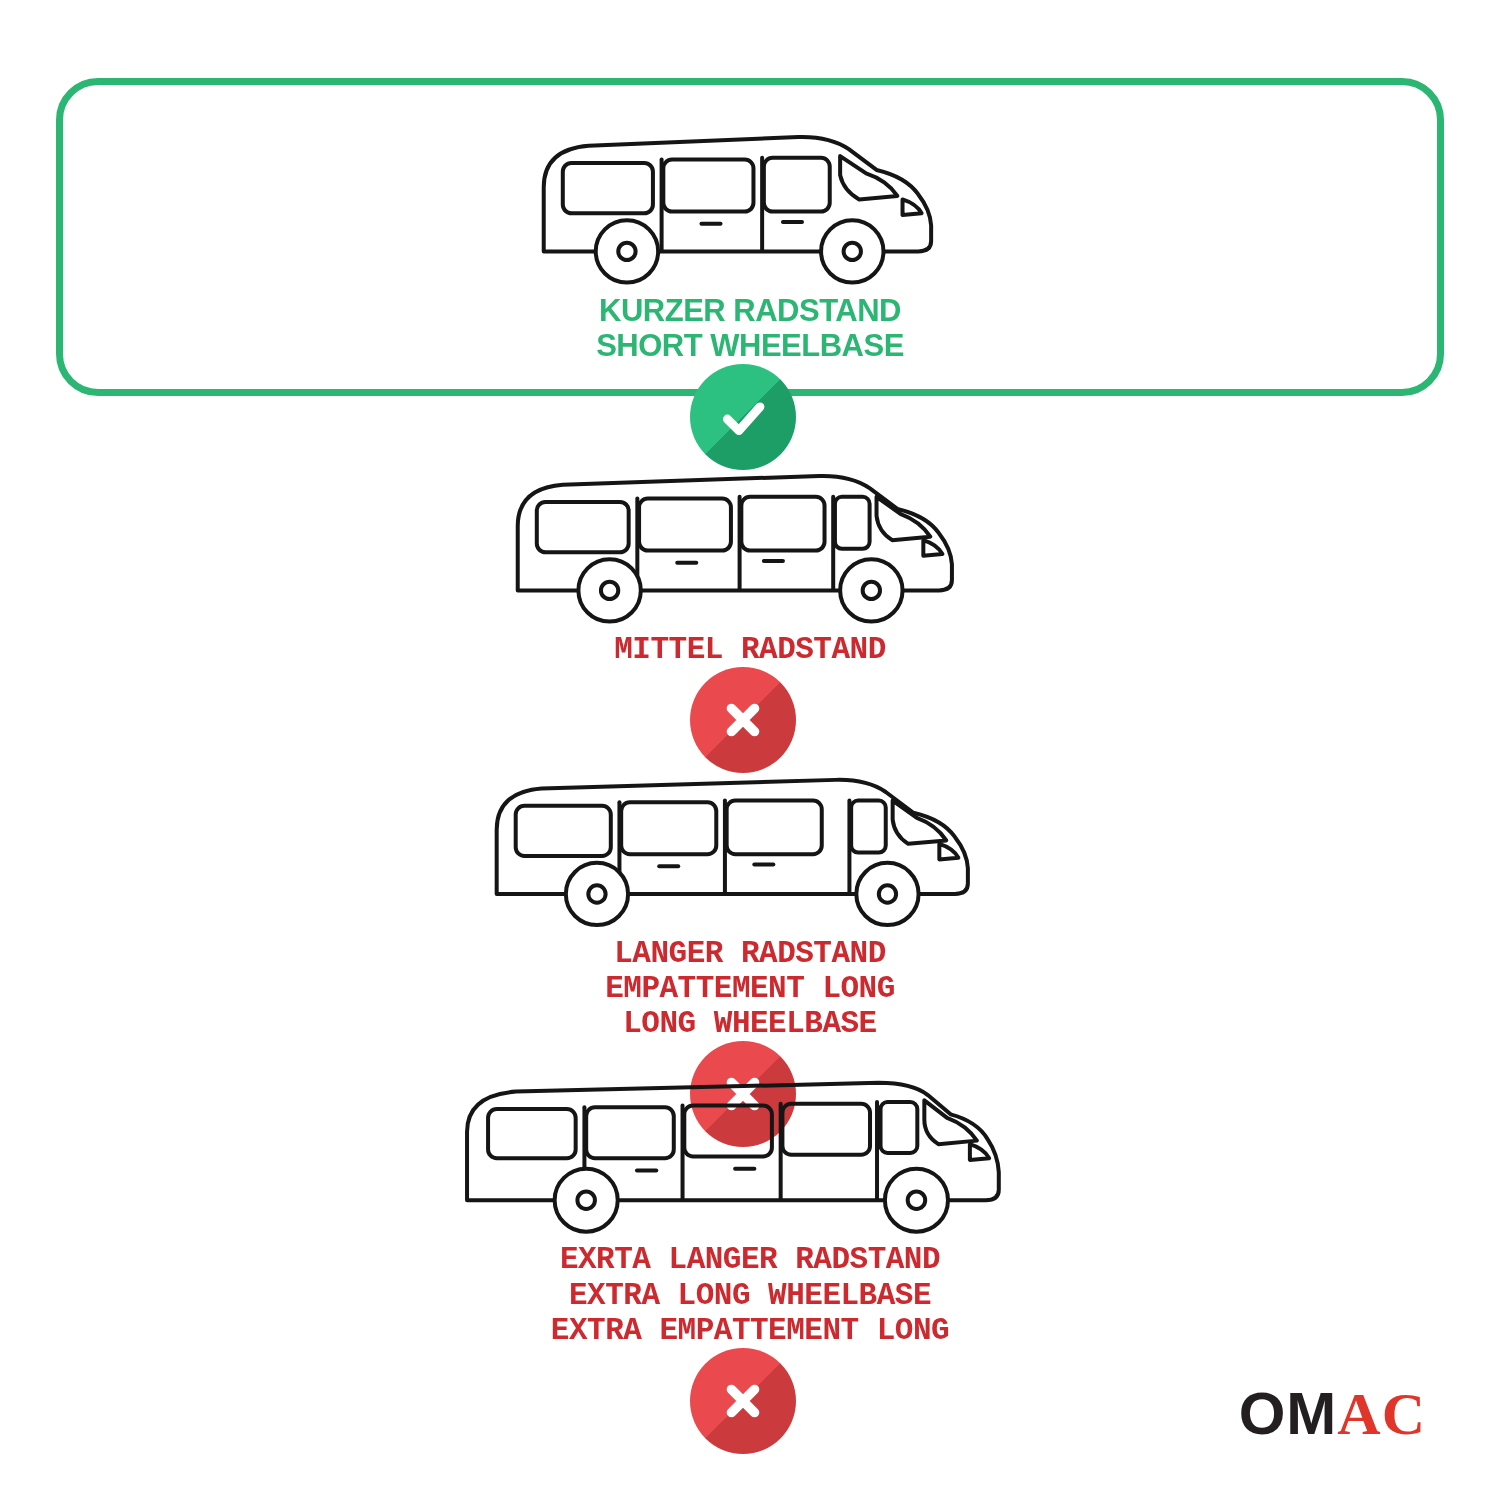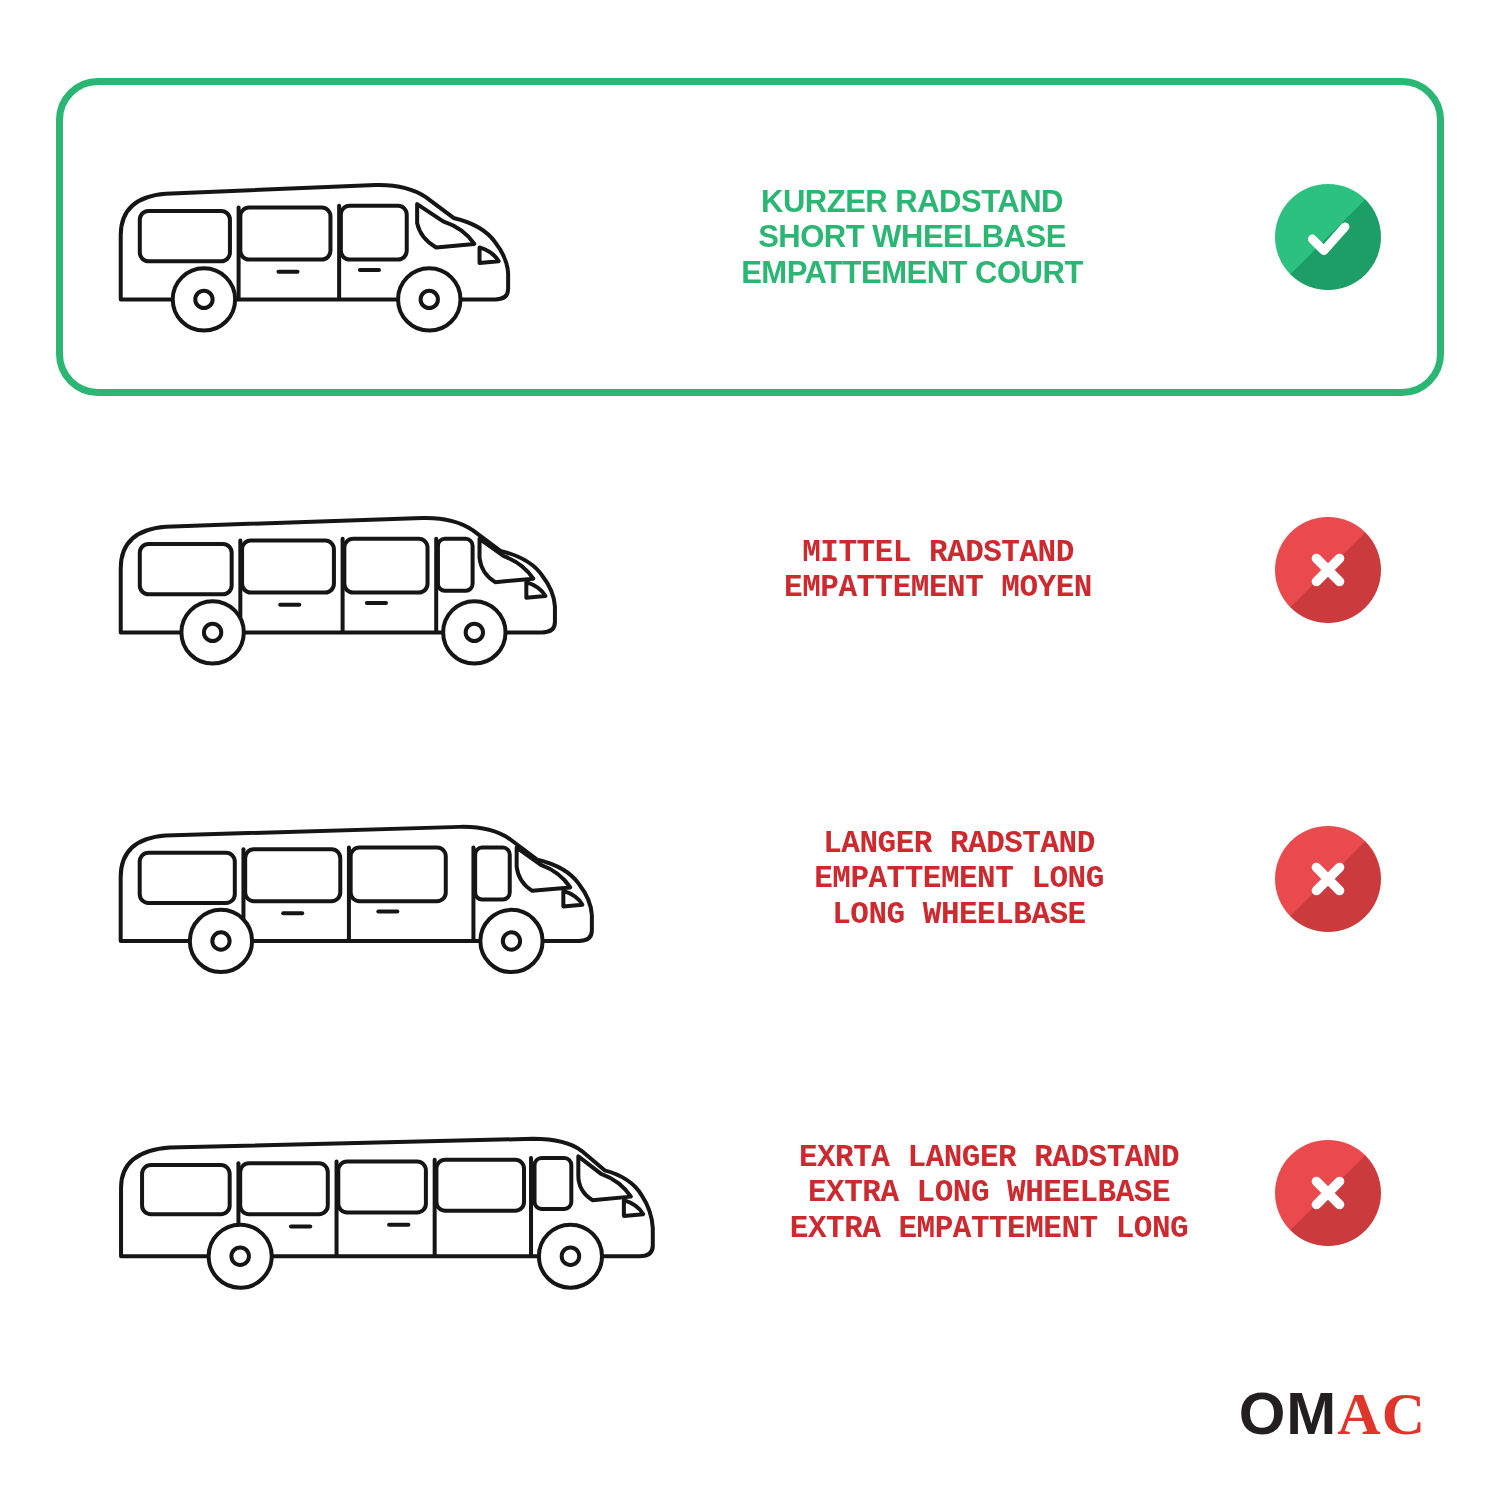--- a/index.html
+++ b/index.html
@@ -9,20 +9,21 @@
     font-family:"Liberation Sans", sans-serif;
     position:relative;
     overflow:hidden;
   }
   .row{
     position:absolute;
     left:56px;right:56px;
     display:flex;
     align-items:center;
     box-sizing:border-box;
+    flex-direction:column;
   }
   .row-1{top:78px;height:318px;border:7px solid var(--green,#2bb673);border-radius:42px;padding:0 30px;}
   .row-2{top:424px;height:292px;padding:0 37px;}
   .row-3{top:728px;height:302px;padding:0 37px;}
   .row-4{top:1032px;height:322px;padding:0 37px;}
 
   .vanwrap{flex:0 0 auto;display:flex;align-items:center;}
   .van{display:block;color:#151515;}
   .row-1 .van{width:468px;}
   .row-2 .van{width:520px;}
@@ -83,21 +84,20 @@
       <path d="M446,132 Q462,137 468,148 L446,150 Z"></path>
       <circle cx="128" cy="192" r="36" fill="#ffffff"></circle>
       <circle cx="128" cy="192" r="10" fill="#ffffff"></circle>
       <circle cx="388" cy="192" r="36" fill="#ffffff"></circle>
       <circle cx="388" cy="192" r="10" fill="#ffffff"></circle>
     </svg>
   </div>
   <div class="labels green-text">
     <div>KURZER RADSTAND</div>
     <div>SHORT WHEELBASE</div>
-    <div>EMPATTEMENT COURT</div>
   </div>
   <div class="badge yes">
     <svg viewBox="0 0 100 100">
       <path d="M27,53 L44,70 L75,35" fill="none" stroke="#ffffff" stroke-width="13" stroke-linecap="round" stroke-linejoin="round"></path>
     </svg>
   </div>
 </div>
 
 <div class="row row-2">
   <div class="vanwrap">
@@ -115,21 +115,20 @@
       <path d="M316,158 h22"></path>
       <path d="M500,134 Q516,139 522,150 L500,152 Z"></path>
       <circle cx="138" cy="192" r="36" fill="#ffffff"></circle>
       <circle cx="138" cy="192" r="10" fill="#ffffff"></circle>
       <circle cx="440" cy="192" r="36" fill="#ffffff"></circle>
       <circle cx="440" cy="192" r="10" fill="#ffffff"></circle>
     </svg>
   </div>
   <div class="labels red-text">
     <div>MITTEL RADSTAND</div>
-    <div>EMPATTEMENT MOYEN</div>
   </div>
   <div class="badge no">
     <svg viewBox="0 0 100 100">
       <path d="M33,33 L67,67 M67,33 L33,67" fill="none" stroke="#ffffff" stroke-width="14" stroke-linecap="round" stroke-linejoin="round"></path>
     </svg>
   </div>
 </div>
 
 <div class="row row-3">
   <div class="vanwrap">

